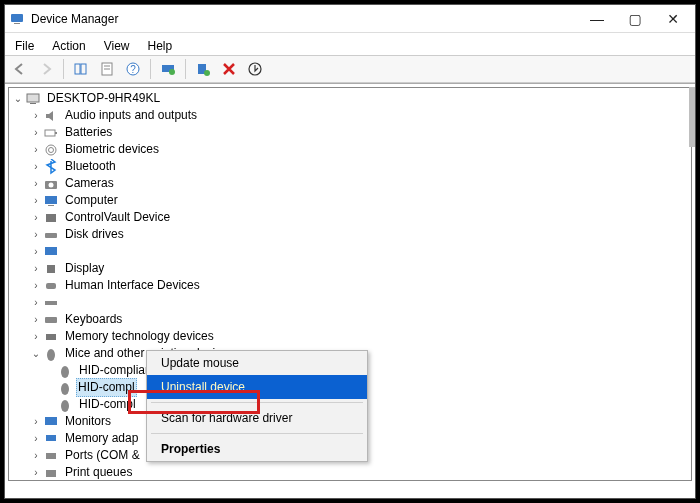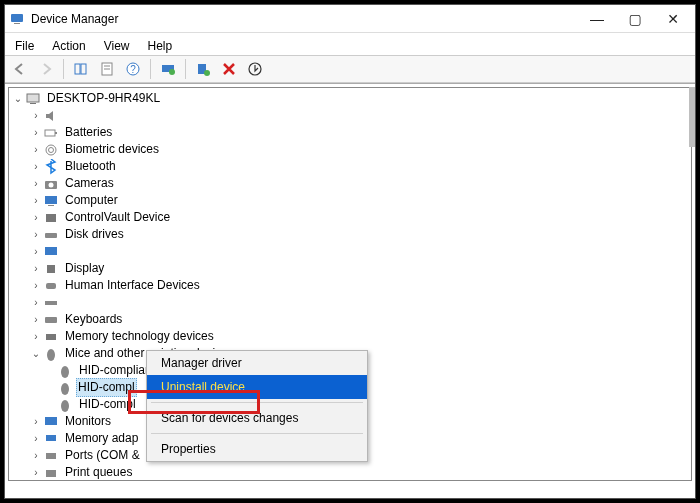--- a/index.html
+++ b/index.html
@@ -100,23 +100,23 @@
     background: #f2f2f2;
     border: 1px solid #b5b5b5;
     box-shadow: 2px 2px 4px rgba(0,0,0,.25);
     font-size: 12px;
     z-index: 10;
   }
   .ctx-item {
     padding: 5px 14px;
     cursor: default;
   }
-  .ctx-item.hl { background: #0b61d1; color: #fde047; }
+  .ctx-item.hl { background: #0b61d1; color: #fef9c3; }
   .ctx-sep { height: 1px; background: #d0d0d0; margin: 3px 4px; }
-  .ctx-item.bold { font-weight: 400; }
+  .ctx-item.bold { font-weight: 700; }
   .red-box {
     position: absolute;
     left: 128px; top: 390px;
     width: 132px; height: 24px;
     border: 3px solid #d42020;
     z-index: 20;
     pointer-events: none;
   }
   .statusbar {
     height: 14px;
@@ -226,20 +226,21 @@
           <span class="lbl">DESKTOP-9HR49KL</span>
         </div>
 
         <div class="node" style="padding-left:18px">
             <span class="tw">›</span>
             <span class="ic">
               <svg viewBox="0 0 16 16">
                 <path d="M3 6h3l4-3v10l-4-3H3z" fill="#888"></path>
               </svg>
             </span>
+            <span class="lbl">Audio inputs and outputs</span>
           </div>
         <div class="node" style="padding-left:18px">
             <span class="tw">›</span>
             <span class="ic">
               <svg viewBox="0 0 16 16">
                 <rect x="2" y="5" width="10" height="6" fill="none" stroke="#888"></rect>
                 <rect x="12" y="7" width="2" height="2" fill="#888"></rect>
               </svg>
             </span>
             <span class="lbl">Batteries</span>
@@ -427,21 +428,21 @@
 
       </div>
     </div>
     <div class="scroll-ind"></div>
   </div>
 
   <div class="statusbar"></div>
 </div>
 
 <div class="ctx">
-  <div class="ctx-item">Manager driver</div>
+  <div class="ctx-item">Update mouse</div>
   <div class="ctx-item hl">Uninstall device</div>
   <div class="ctx-sep"></div>
-  <div class="ctx-item">Scan for devices changes</div>
+  <div class="ctx-item">Scan for hardware driver</div>
   <div class="ctx-sep"></div>
   <div class="ctx-item bold">Properties</div>
 </div>
 
 <div class="red-box"></div>
 
 </body></html>

